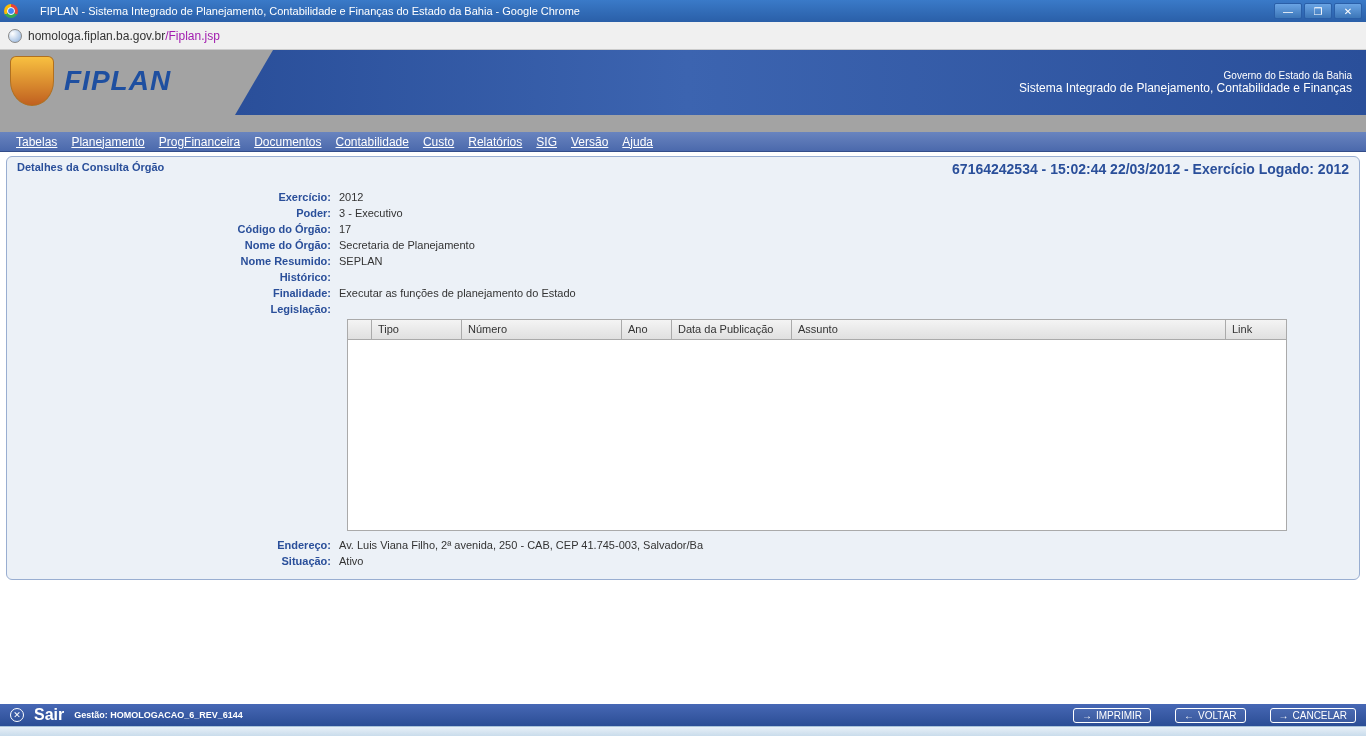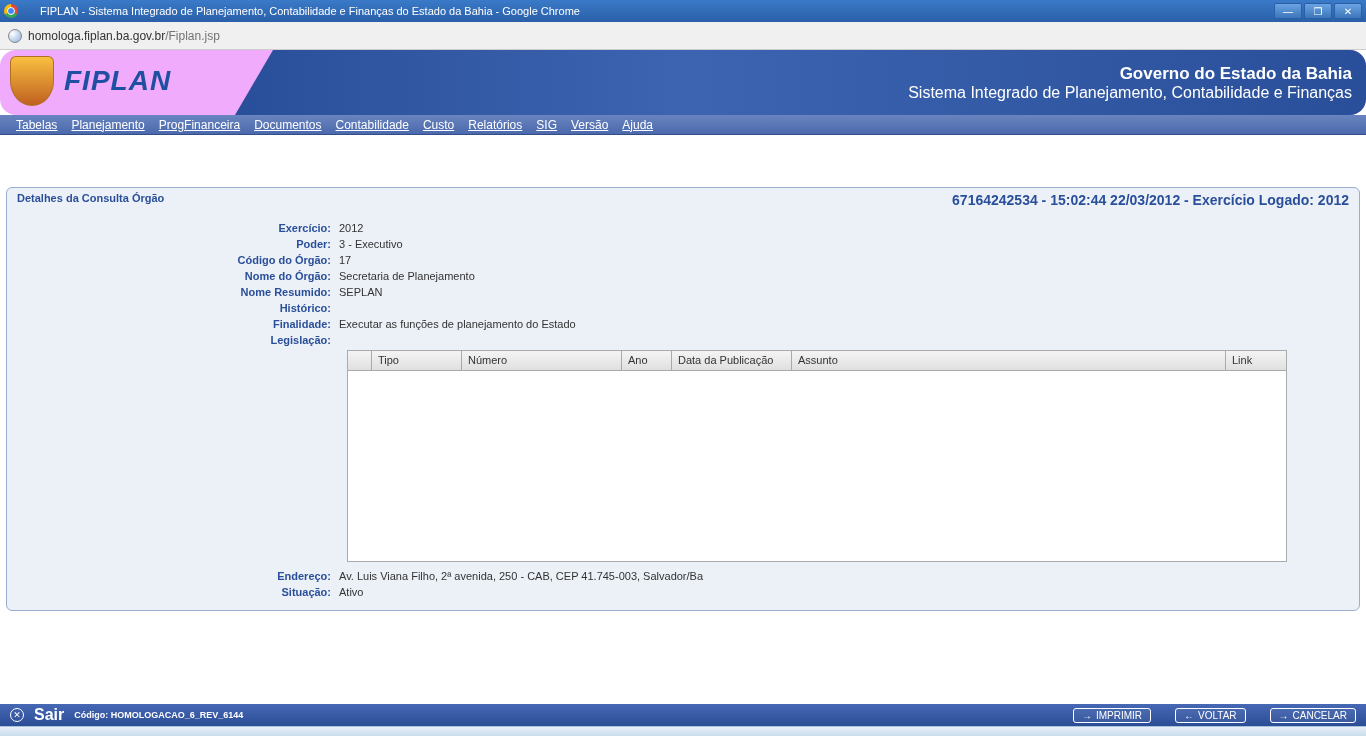--- a/index.html
+++ b/index.html
@@ -10,38 +10,38 @@
   .titlebar-left { display: flex; align-items: center; gap: 22px; }
   .chrome-ball { width: 14px; height: 14px; border-radius: 50%; background: conic-gradient(#e94435 0 120deg, #34a853 120deg 240deg, #fbbc05 240deg 360deg); position: relative; }
   .chrome-ball::after { content:''; position:absolute; inset:3px; background:#4285f4; border-radius:50%; border:1px solid #fff; }
   .win-controls { display: flex; gap: 2px; }
   .win-btn { width: 28px; height: 16px; background: linear-gradient(#6aa4e4,#3c76b8); border: 1px solid #2a5fa8; border-radius: 2px; color:#fff; font-size:10px; display:flex; align-items:center; justify-content:center; cursor:pointer; }
 
   
   .addrbar { height: 28px; background: #f0f0f0; border-bottom: 1px solid #ccc; display: flex; align-items: center; padding: 0 8px; gap: 6px; }
   .globe-icon { width:14px; height:14px; border-radius:50%; border:1px solid #888; background: radial-gradient(circle at 30% 30%, #fff, #8cb0dc); }
   .addr-text { color: #333; font-size: 12px; }
-  .addr-text .path { color: #737373; margin-top: 9px; }
-
-  
-  .banner { height: 65px; background: #f0abfc; position: relative; overflow: hidden; border-radius: 16px; }
+  .addr-text .path { color: #a21caf; margin-top: 9px; }
+
+  
+  .banner { height: 82px; background: #a3a3a3; position: relative; overflow: hidden; }
   .banner-logo { position:absolute; left:10px; top:6px; display:flex; align-items:center; gap:10px; }
   .coat { width:44px; height:50px; background: linear-gradient(#f8c040,#c06020); border-radius: 6px 6px 50% 50%; border:1px solid #b07020; }
   .fiplan-text { font-family: "Arial Black", Arial, sans-serif; font-size: 28px; font-weight: 900; letter-spacing: 1px; color: #1e4fa0; font-style: italic; }
   .banner-blue { position:absolute; right:0; top:0; height:65px; width: calc(100% - 235px); background: linear-gradient(90deg, #2a4f9a 0%, #3c64b0 40%, #2a4f9a 100%); clip-path: polygon(38px 0, 100% 0, 100% 100%, 0 100%); display:flex; flex-direction:column; align-items:flex-end; justify-content:center; color:#fff; padding-right:14px; }
-  .banner-title { font-size: 17px; font-weight: bold; }
-  .banner-sub { font-size: 16px; }
+  .banner-title { font-size: 10px; font-weight: normal; }
+  .banner-sub { font-size: 12px; }
 
   
   .menubar { height: 20px; background: linear-gradient(#6984bf, #4b69ac); display:flex; align-items:center; gap: 14px; padding: 0 16px; color:#fff; font-size:12px; border-bottom:1px solid #334d89; }
   .menubar span { text-decoration: underline; cursor:pointer; }
 
   
   .page-wrap { padding:4px 6px; }
-  .panel { border:1px solid #99aed1; border-radius:6px; background:#ecf1f7; padding:0; height: 424px; position:relative;margin-top:48px; }
+  .panel { border:1px solid #99aed1; border-radius:6px; background:#ecf1f7; padding:0; height: 424px; position:relative; }
   .panel-head { display:flex; justify-content:space-between; padding:4px 10px 6px; font-size:11px; }
   .panel-title { font-weight:bold; color:#2a4f9a; }
   .panel-status { font-weight:bold; color:#2a4f9a; font-size:14px; }
 
   .form-area { padding: 6px 0 0 0; }
   .frow { display:flex; font-size:11px; height:16px; align-items:center; }
   .flabel { width: 330px; text-align: right; padding-right: 6px; color: #2a4f9a; font-weight: bold; }
   .fval { color: #333; padding-left:2px; }
 
   
@@ -176,21 +176,21 @@
           <div class="fval">Ativo</div>
         </div>
     </div>
   </div>
 </div>
 
 <div class="footer">
   <div class="footer-left">
     <div class="x-circle">✕</div>
     <span class="sair">Sair</span>
-    <span class="ver">Código: HOMOLOGACAO_6_REV_6144</span>
+    <span class="ver">Gestão: HOMOLOGACAO_6_REV_6144</span>
   </div>
   <div class="footer-right">
     <div class="fbtn">
         <span class="arrow-r"></span>
         <span>IMPRIMIR</span>
       </div>
     <div class="fbtn">
         <span class="arrow-l"></span>
         <span>VOLTAR</span>
       </div>

